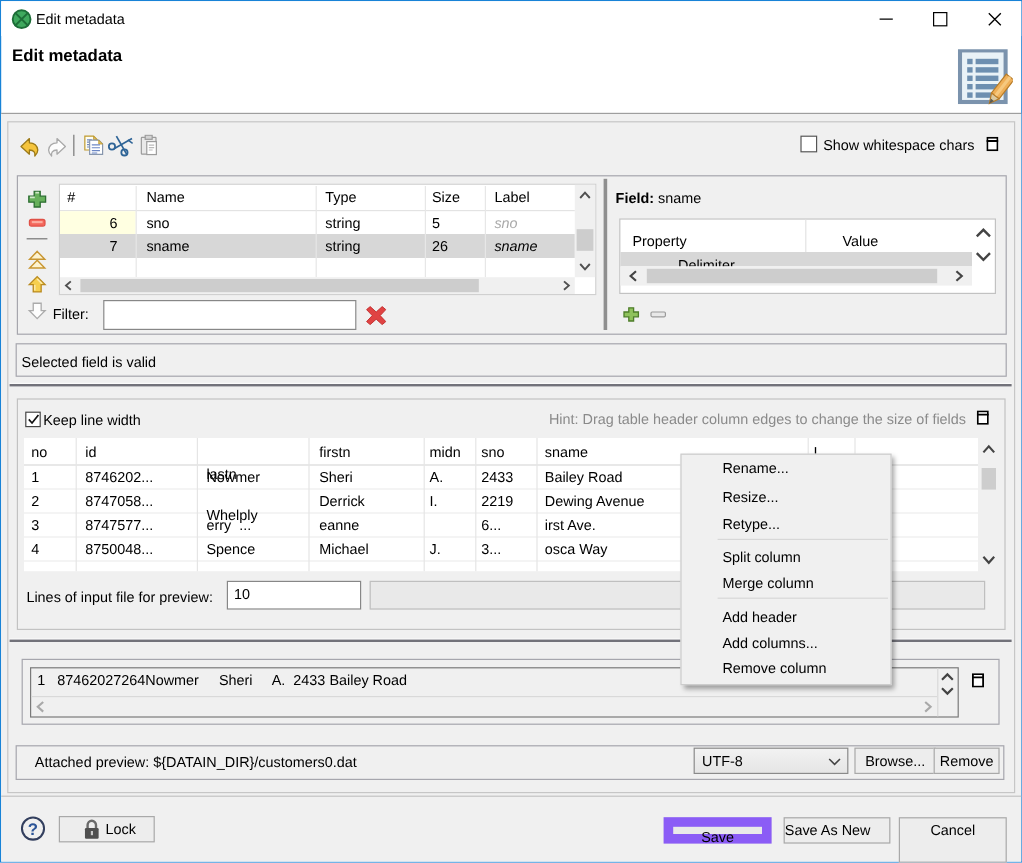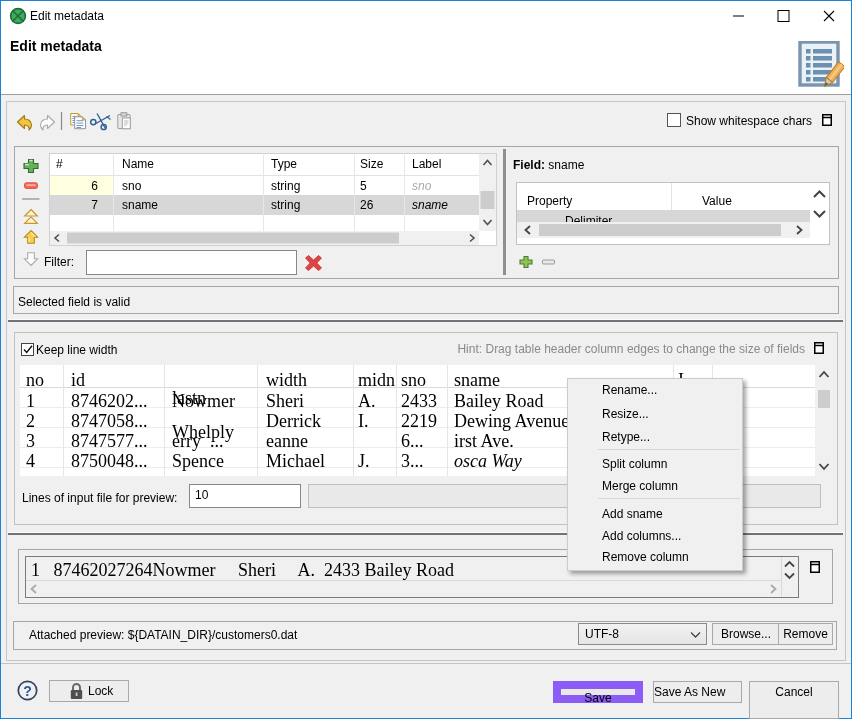--- a/index.html
+++ b/index.html
@@ -2,21 +2,21 @@
 <html><head>
 <meta charset="utf-8">
 <style>
 * { margin:0; padding:0; box-sizing:border-box; }
 html,body { width:852px; height:719px; overflow:hidden; }
 body { font-family:"Liberation Sans", sans-serif; font-size:12px; color:#000; background:#fff; position:relative; }
 .abs { position:absolute; }
 .win { position:absolute; left:0; top:0; width:852px; height:719px; border:1px solid #1883d7; background:#fff; }
 .dlgbg { position:absolute; left:1px; right:1px; top:95px; bottom:1px; background:#f0f0f0; }
 .box { position:absolute; border:1px solid #a6a6ad; }
-.mono { font-family:Liberation Serif, serif; font-size:18px; }
+.mono { font-family:Liberation Sans, sans-serif; font-size:12px; }
 .cell { position:absolute; white-space:pre; }
 </style>
 </head>
 <body>
 <div class="win"></div>
 <div class="dlgbg"></div>
 
 <div class="abs" id="titlebar" style="left:1px;top:1px;width:850px;height:29px;background:#fff;">
   <svg class="abs" style="left:8px;top:6px" width="18" height="18" viewBox="0 0 18 18">
     <circle cx="9" cy="9" r="7.4" fill="#3fa95e" stroke="#1d6e38" stroke-width="1.6"></circle>
@@ -236,21 +236,21 @@
 <div class="abs" style="left:257px;top:365px;width:1px;height:111px;background:#e5e5e5;"></div>
 <div class="abs" style="left:353px;top:365px;width:1px;height:111px;background:#e5e5e5;"></div>
 <div class="abs" style="left:396px;top:365px;width:1px;height:111px;background:#e5e5e5;"></div>
 <div class="abs" style="left:447px;top:365px;width:1px;height:111px;background:#e5e5e5;"></div>
 <div class="abs" style="left:673px;top:365px;width:1px;height:111px;background:#e5e5e5;"></div>
 <div class="abs" style="left:712px;top:365px;width:1px;height:111px;background:#e5e5e5;"></div>
 <div class="mono">
   <div class="cell" style="left:26px;top:370px;">no</div>
   <div class="cell" style="left:71px;top:370px;">id</div>
   <div class="cell" style="left:172px;top:388px;">lastn</div>
-  <div class="cell" style="left:266px;top:370px;">width</div>
+  <div class="cell" style="left:266px;top:370px;">firstn</div>
   <div class="cell" style="left:358px;top:370px;">midn</div>
   <div class="cell" style="left:401px;top:370px;">sno</div>
   <div class="cell" style="left:454px;top:370px;">sname</div>
   <div class="cell" style="left:678px;top:370px;">I</div>
   <div class="cell" style="left:26px;top:391px;">1</div>
     <div class="cell" style="left:71px;top:391px;">8746202...</div>
     <div class="cell" style="left:172px;top:391px;">Nowmer</div>
     <div class="cell" style="left:266px;top:391px;">Sheri</div>
     <div class="cell" style="left:358px;top:391px;">A.</div>
     <div class="cell" style="left:401px;top:391px;">2433</div>
@@ -267,21 +267,21 @@
     <div class="cell" style="left:172px;top:431px;">erry  ...</div>
     <div class="cell" style="left:266px;top:431px;">eanne</div>
     <div class="cell" style="left:401px;top:431px;">6...</div>
     <div class="cell" style="left:454px;top:431px;">irst Ave.</div>
   <div class="cell" style="left:26px;top:451px;">4</div>
     <div class="cell" style="left:71px;top:451px;">8750048...</div>
     <div class="cell" style="left:172px;top:451px;">Spence</div>
     <div class="cell" style="left:266px;top:451px;">Michael</div>
     <div class="cell" style="left:358px;top:451px;">J.</div>
     <div class="cell" style="left:401px;top:451px;">3...</div>
-    <div class="cell" style="left:454px;top:451px;font-style:italic;">osca Way</div>
+    <div class="cell" style="left:454px;top:451px;">osca Way</div>
 </div>
 
 <div class="abs" style="left:816px;top:365px;width:16px;height:111px;background:#f0f0f0;"></div>
 <svg class="abs" style="left:816px;top:365px" width="16" height="111" viewBox="0 0 16 111">
   <path d="M3.5 12 L8 7 L12.5 12" fill="none" stroke="#444" stroke-width="1.8"></path>
   <rect x="2" y="25" width="12" height="18" fill="#cdcdcd"></rect>
   <path d="M3.5 99 L8 104 L12.5 99" fill="none" stroke="#444" stroke-width="1.8"></path>
 </svg>
 
 <div class="cell" style="left:22px;top:491px;">Lines of input file for preview:</div>
@@ -322,21 +322,21 @@
 <div class="abs" style="left:778px;top:623px;width:55px;height:22px;background:#ededed;border:1px solid #a9a9a9;text-align:center;line-height:20px;">Remove</div>
 
 <div class="abs" style="left:567px;top:378px;width:176px;height:193px;background:#f0f0f0;border:1px solid #cccccc;box-shadow:3px 3px 4px rgba(0,0,0,0.35);">
   <div class="cell" style="left:34px;top:3px;height:16px;line-height:16px;">Rename...</div>
   <div class="cell" style="left:34px;top:27px;height:16px;line-height:16px;">Resize...</div>
   <div class="cell" style="left:34px;top:50px;height:16px;line-height:16px;">Retype...</div>
   <div class="abs" style="left:30px;top:70px;right:2px;height:1px;background:#d7d7d7;"></div>
   <div class="cell" style="left:34px;top:77px;height:16px;line-height:16px;">Split column</div>
   <div class="cell" style="left:34px;top:99px;height:16px;line-height:16px;">Merge column</div>
   <div class="abs" style="left:30px;top:119px;right:2px;height:1px;background:#d7d7d7;"></div>
-  <div class="cell" style="left:34px;top:127px;height:16px;line-height:16px;">Add sname</div>
+  <div class="cell" style="left:34px;top:127px;height:16px;line-height:16px;">Add header</div>
   <div class="cell" style="left:34px;top:149px;height:16px;line-height:16px;">Add columns...</div>
   <div class="cell" style="left:34px;top:170px;height:16px;line-height:16px;">Remove column</div>
 </div>
 
 <div class="abs" style="left:1px;top:663px;width:850px;height:1px;background:#c3c3c3;"></div>
 <svg class="abs" style="left:17px;top:680px" width="21" height="21" viewBox="0 0 21 21">
   <circle cx="10.5" cy="10.5" r="9.2" fill="#f0f0f0" stroke="#333f5e" stroke-width="1.7"></circle>
   <text x="10.5" y="15.5" text-anchor="middle" font-size="14" font-weight="bold" fill="#2c5598" font-family="Liberation Sans">?</text>
 </svg>
 <div class="abs" style="left:49px;top:680px;width:80px;height:22px;background:#ededed;border:1px solid #a9a9a9;"></div>

